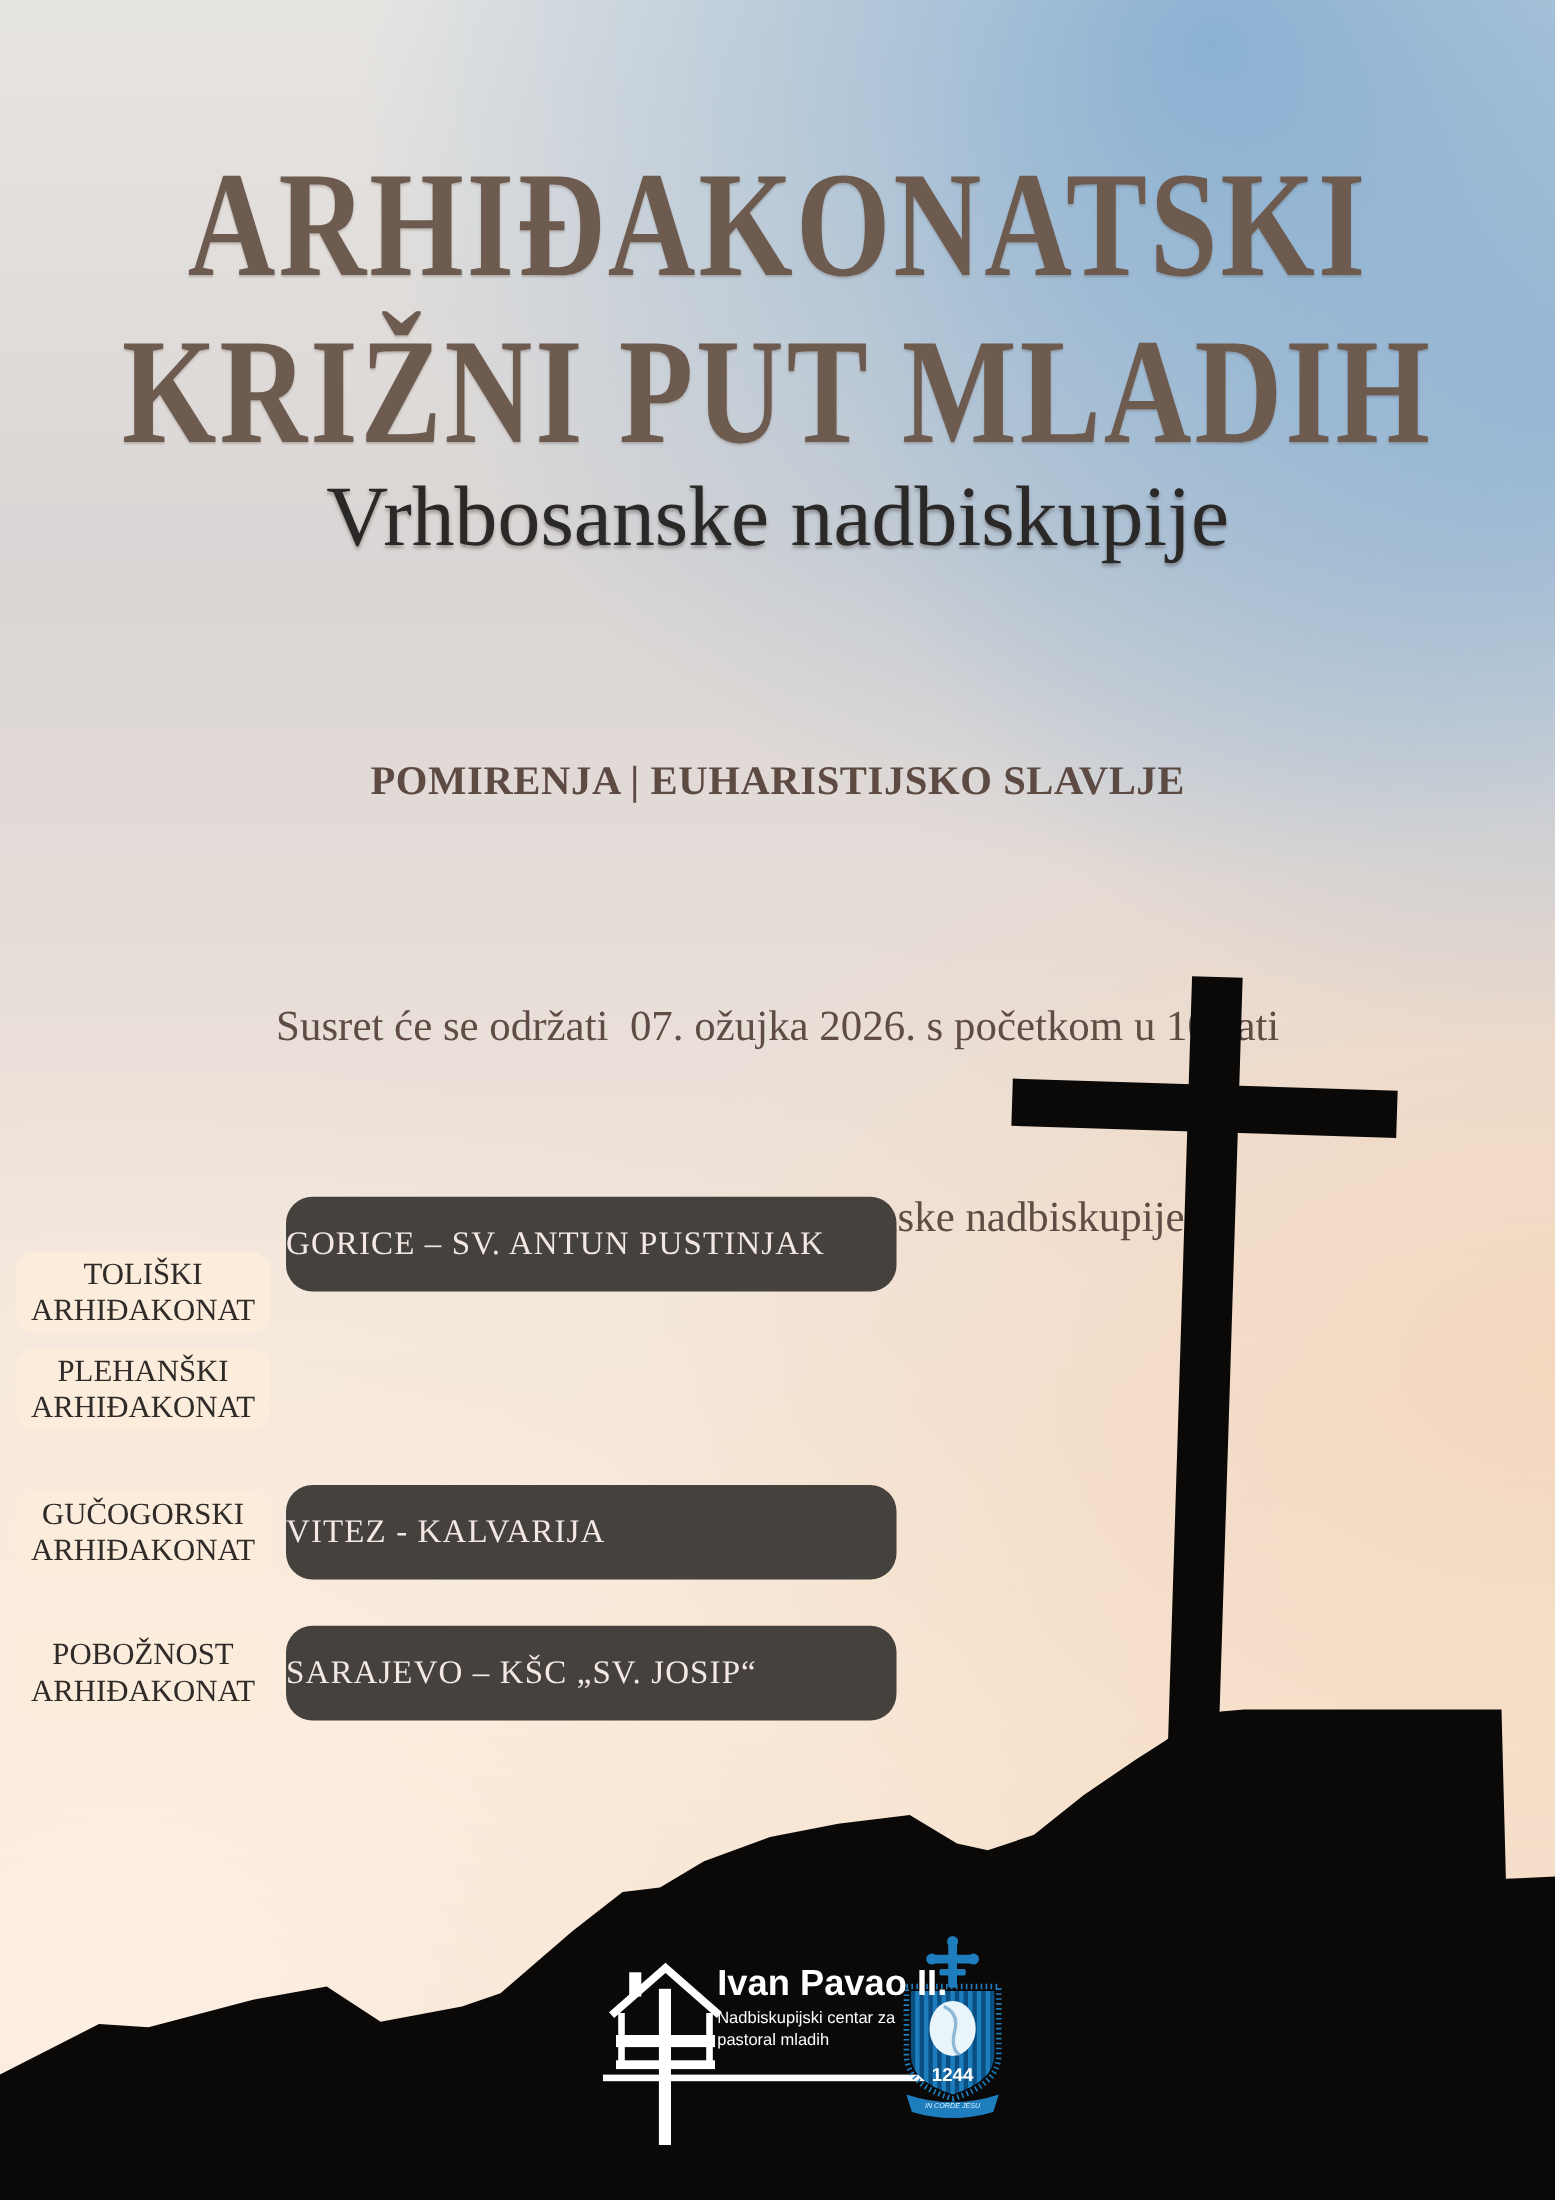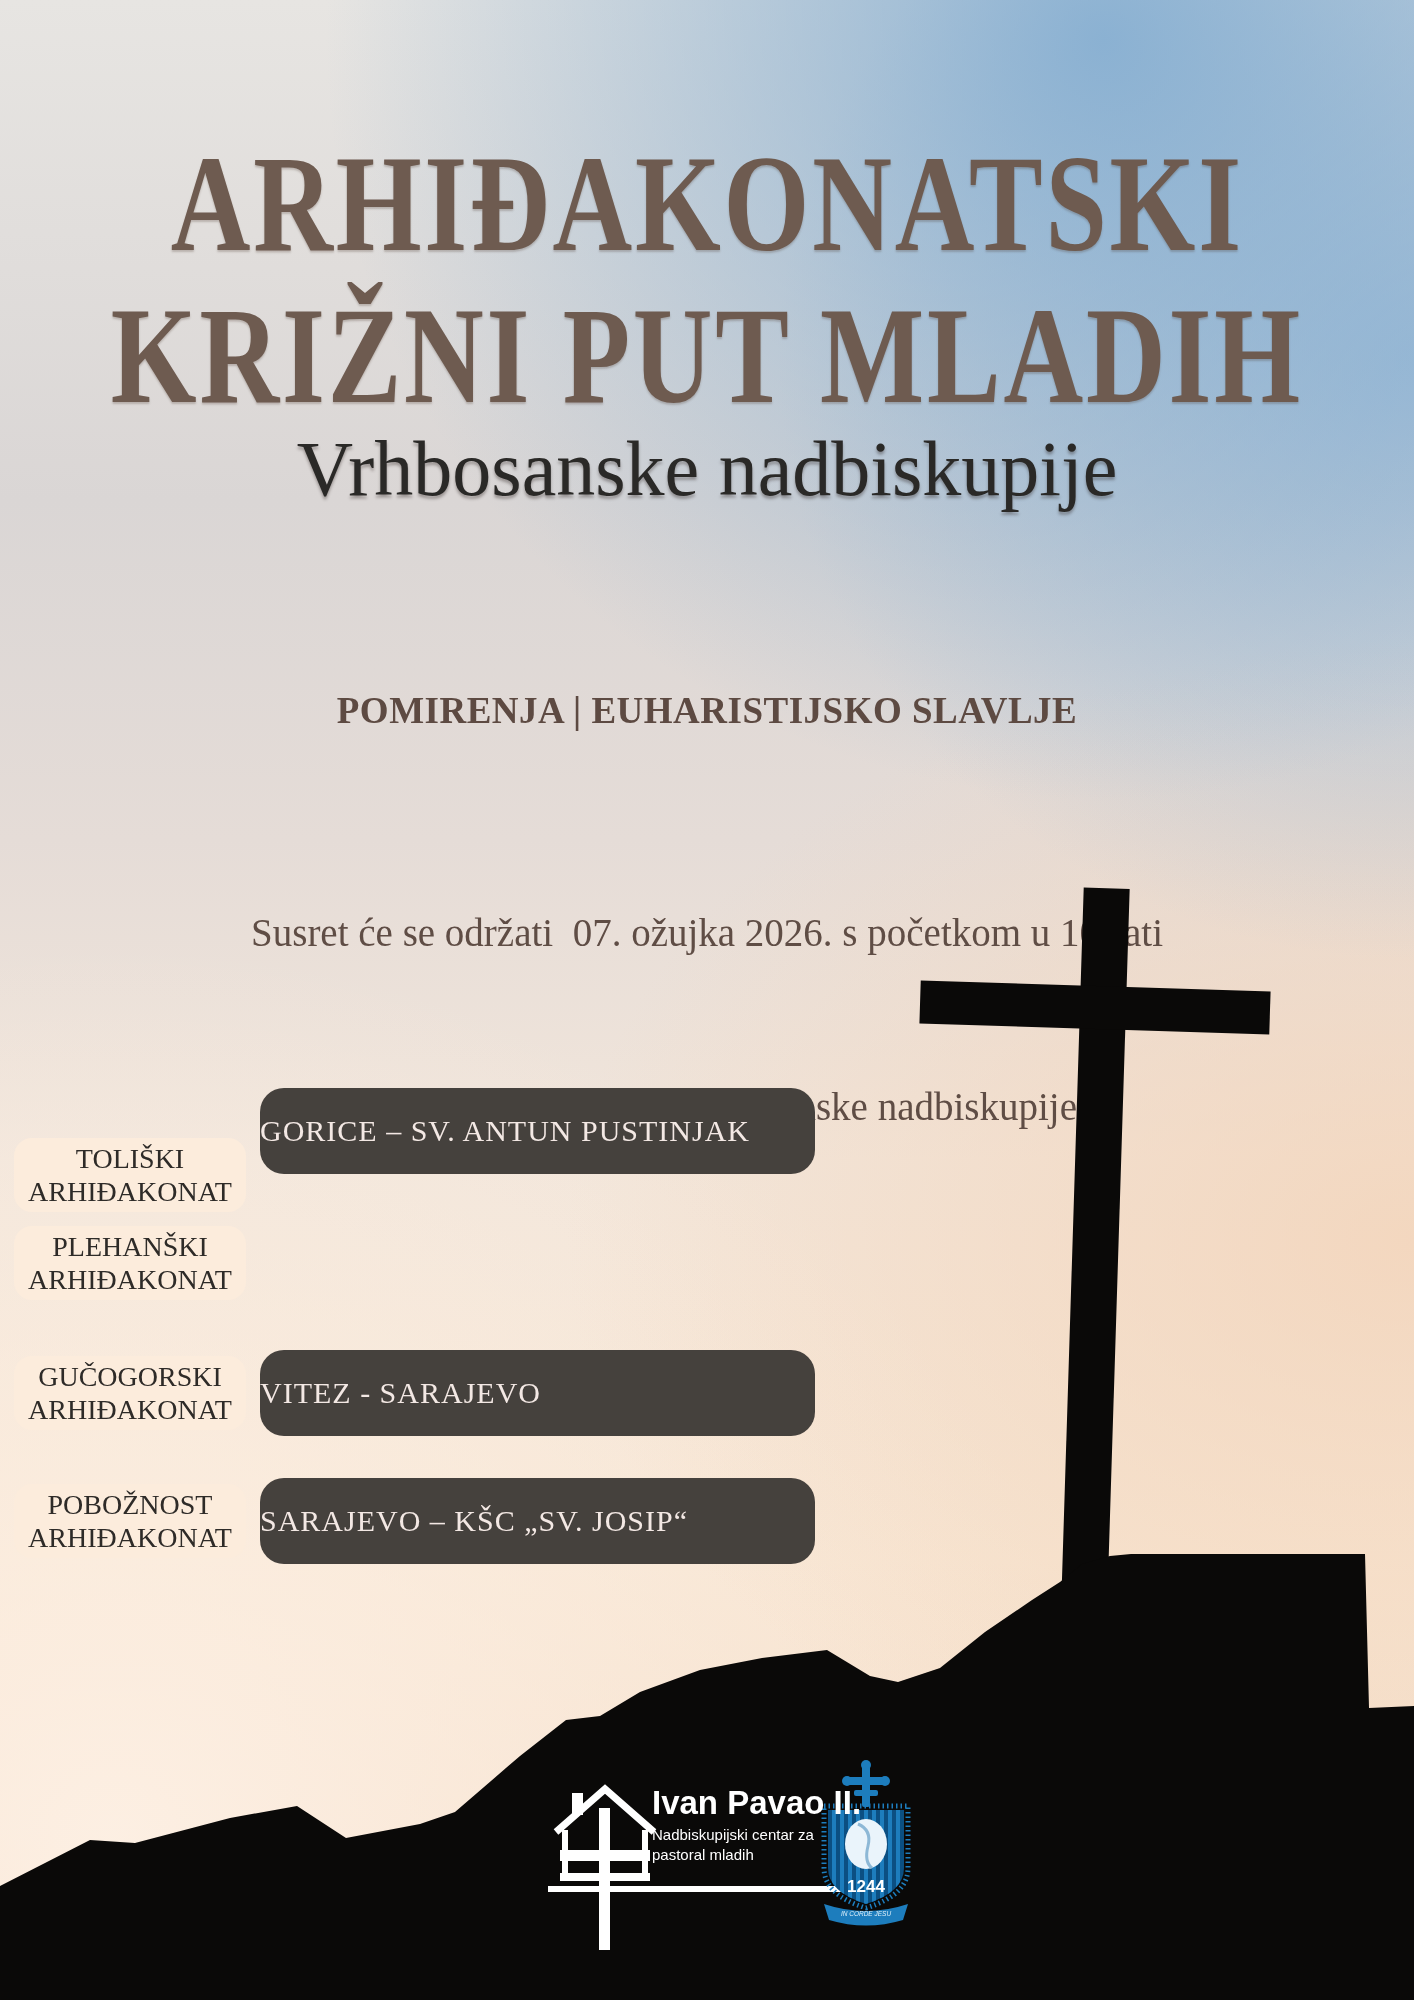--- a/index.html
+++ b/index.html
@@ -75,21 +75,21 @@
   <div class="row-pill p2">
     <span>PLEHANŠKI</span>
     <span>ARHIĐAKONAT</span>
   </div>
 
   <div class="row-pill p3">
     <span>GUČOGORSKI</span>
     <span>ARHIĐAKONAT</span>
   </div>
   <div class="row-box b3">
-    <span>VITEZ - SARAJEVO</span>
+    <span>VITEZ - KALVARIJA</span>
   </div>
 
   <div class="row-pill p4">
     <span>POBOŽNOST</span>
     <span>ARHIĐAKONAT</span>
   </div>
   <div class="row-box b4">
     <span>SARAJEVO – KŠC „SV. JOSIP“</span>
   </div>
 

